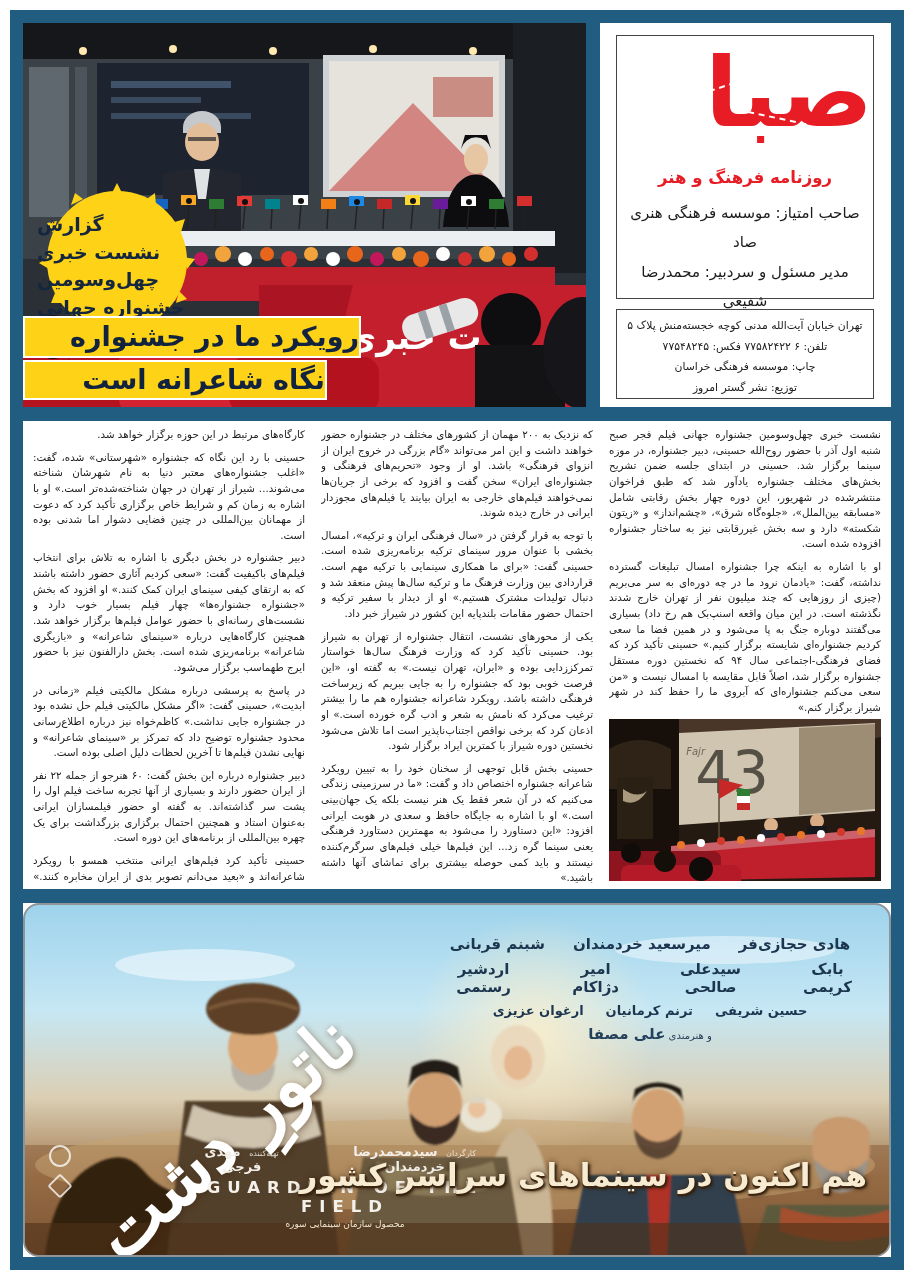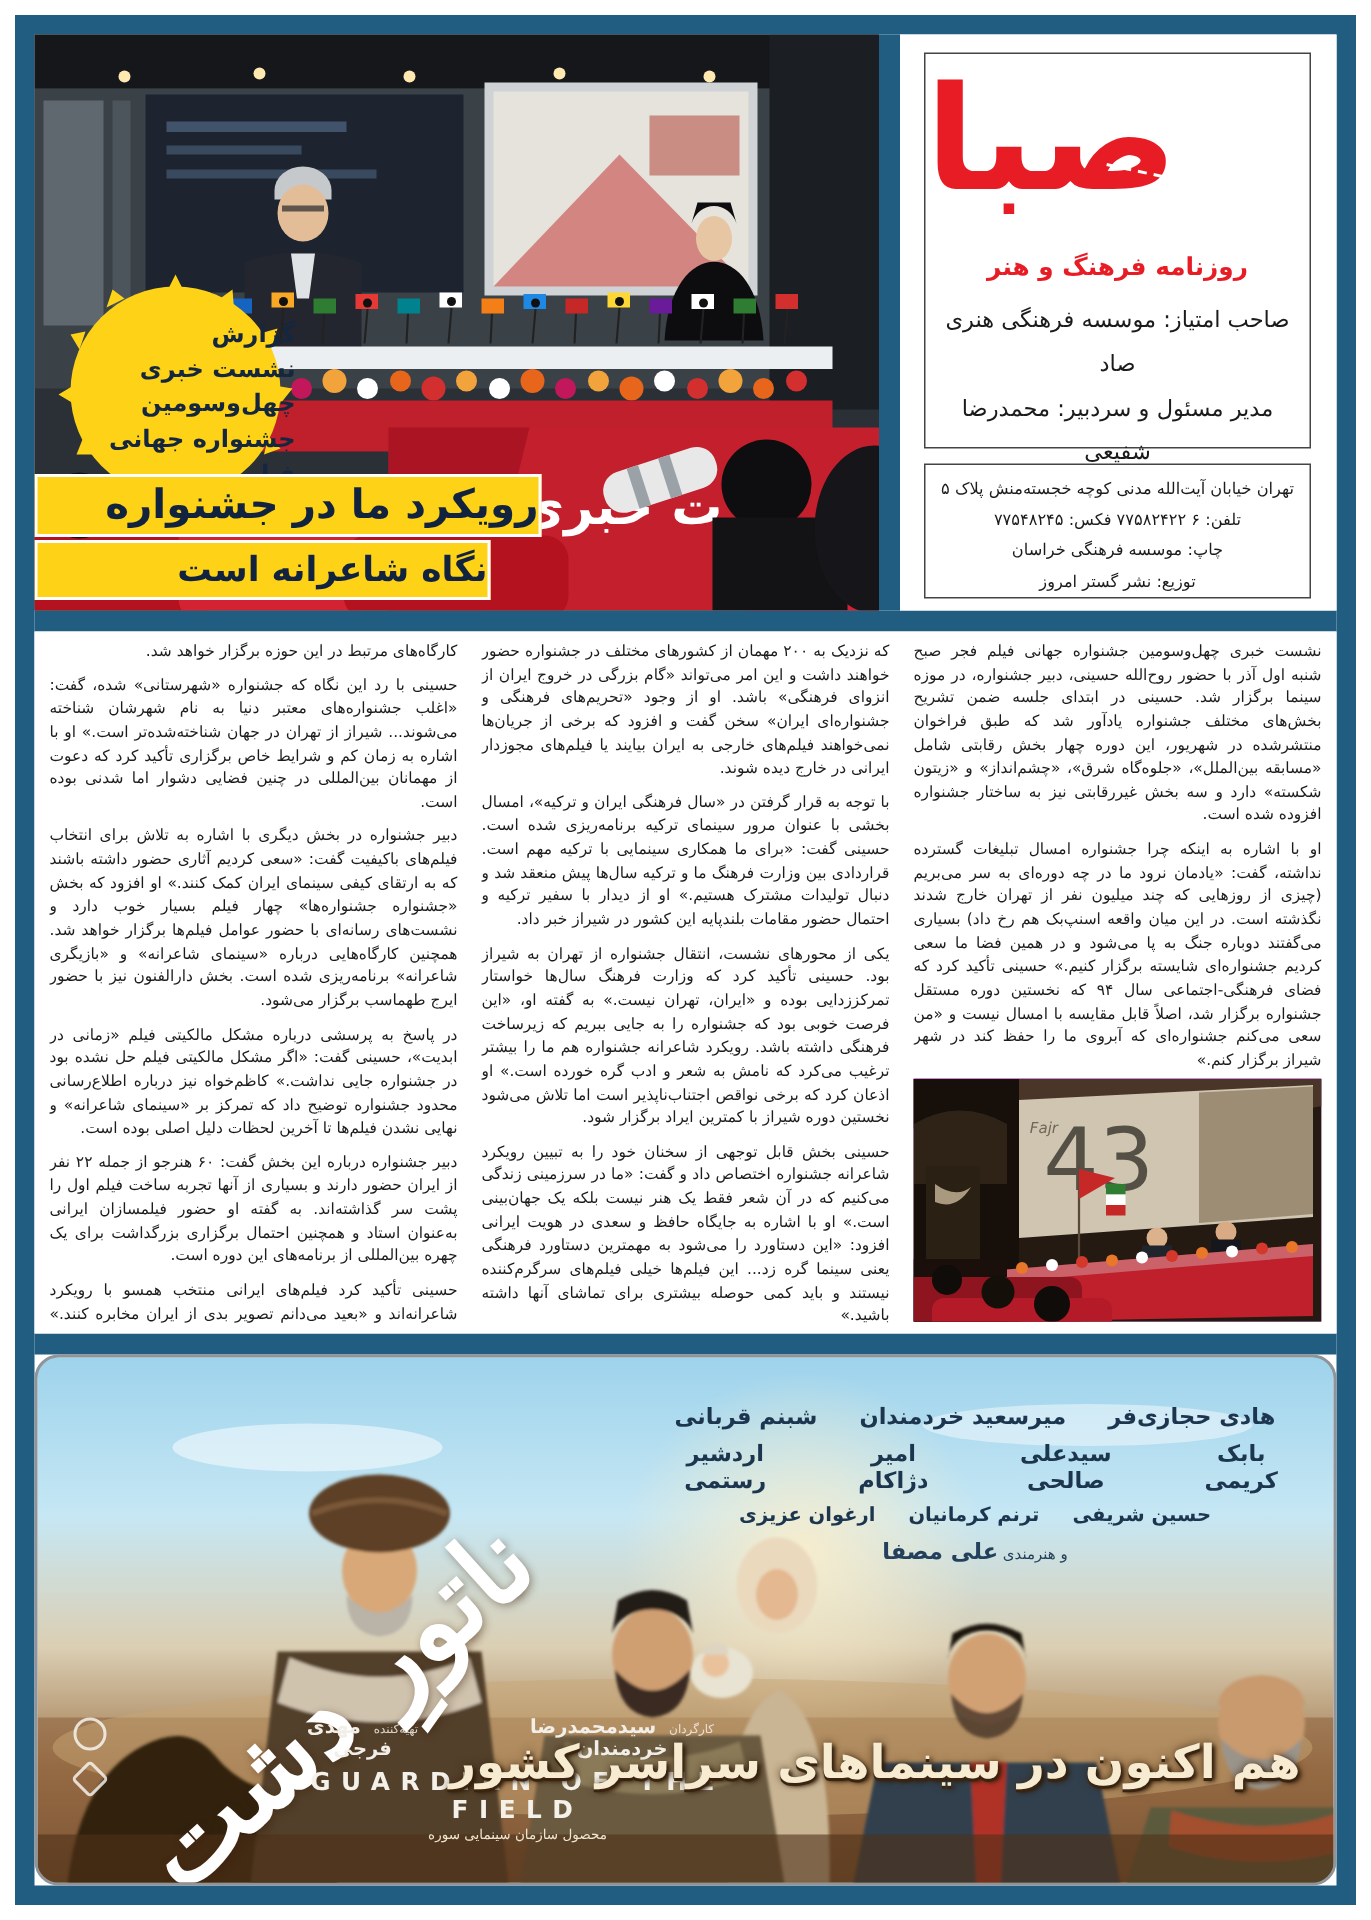--- a/index.html
+++ b/index.html
@@ -5,43 +5,43 @@
   html,body{margin:0;padding:0;background:#e9e9e9;}
   .page{position:relative;width:914px;height:1280px;background:#fff;overflow:hidden;
         font-family:"DejaVu Sans","Liberation Sans",sans-serif;}
   .frame{position:absolute;left:10px;top:10px;width:868px;height:1234px;border:13px solid #215d80;}
   .tealband{position:absolute;background:#215d80;}
   
   .masthead{position:absolute;left:600px;top:23px;width:291px;height:384px;background:#fff;direction:rtl;}
   .mh-box{position:absolute;left:16px;width:256px;border:1px solid #444;background:#fff;}
   .mh-box.top{top:12px;height:262px;}
   .mh-box.addr{top:286px;height:88px;}
-  .logo-wrap{position:relative;text-align:left;margin-top:2px;height:128px;}
+  .logo-wrap{position:relative;text-align:right;margin-top:2px;height:128px;}
   .logo{font-size:96px;font-weight:900;color:#e81c24;line-height:1.15;letter-spacing:-4px;}
   .logo-dash{position:absolute;border-top:2px dashed #fff;width:70px;}
   .tagline{text-align:center;color:#e81c24;font-weight:800;font-size:16.5px;margin-top:2px;}
   .staff{margin-top:12px;text-align:center;font-size:15px;color:#1b1b1b;line-height:1.95;}
   .web-row{display:flex;justify-content:center;align-items:center;gap:5px;margin-top:10px;
            font-size:12px;color:#b91c1c;direction:ltr;}
   .soc-row{display:flex;justify-content:center;align-items:center;gap:3px;margin-top:4px;
            font-size:12px;color:#111;direction:ltr;}
   .soc{width:15px;height:15px;border-radius:50%;color:#fff;font-size:9px;line-height:15px;
        text-align:center;display:inline-block;overflow:hidden;}
   .si0{background:#1b6fa8;} .si1{background:#ef7f1a;} .si2{background:#2aa3d8;}
   .si3{background:#cf2e92;} .si4{background:#e0457b;} .si5{background:#1da1f2;}
   .addr-lines{text-align:center;font-size:10.8px;color:#1b1b1b;line-height:1.9;margin-top:6px;}
   
   .press{position:absolute;left:23px;top:23px;width:563px;height:384px;background:#24282c;overflow:hidden;}
   .badge{position:absolute;left:14px;top:158px;width:160px;height:172px;}
-  .badge-text{position:absolute;left:0;top:30px;width:160px;text-align:right;color:#15263f;
-              font-weight:800;font-size:16px;line-height:1.45;direction:rtl;}
+  .badge-text{position:absolute;left:0;top:30px;width:160px;text-align:left;color:#15263f;
+              font-weight:800;font-size:19px;line-height:1.45;direction:rtl;}
   .hbar{position:absolute;left:0;background:#fdd217;border:2px solid #fff;color:#12233f;
         font-weight:900;direction:rtl;}
   .hbar1{top:293px;width:334px;height:38px;font-size:27px;line-height:38px;}
-  .hbar2{top:337px;width:300px;height:36px;font-size:23px;line-height:36px;}
+  .hbar2{top:337px;width:300px;height:36px;font-size:27px;line-height:36px;}
   
   .article{position:absolute;left:23px;top:421px;width:868px;height:468px;background:#fff;
            padding:6px 10px;box-sizing:border-box;direction:rtl;display:flex;gap:16px;}
   .col{flex:1;min-width:0;overflow:hidden;}
   .col p{margin:0 0 7px 0;font-size:10.3px;line-height:1.52;text-align:justify;color:#1c1c1c;}
   .col1-text{height:290px;overflow:hidden;}
   .inline-photo{width:100%;height:162px;margin-top:2px;background:#a21caf;overflow:hidden;}
   
   .poster{position:absolute;left:23px;top:903px;width:868px;height:354px;border-radius:16px;
           overflow:hidden;box-sizing:border-box;border:2px solid #8f9498;

